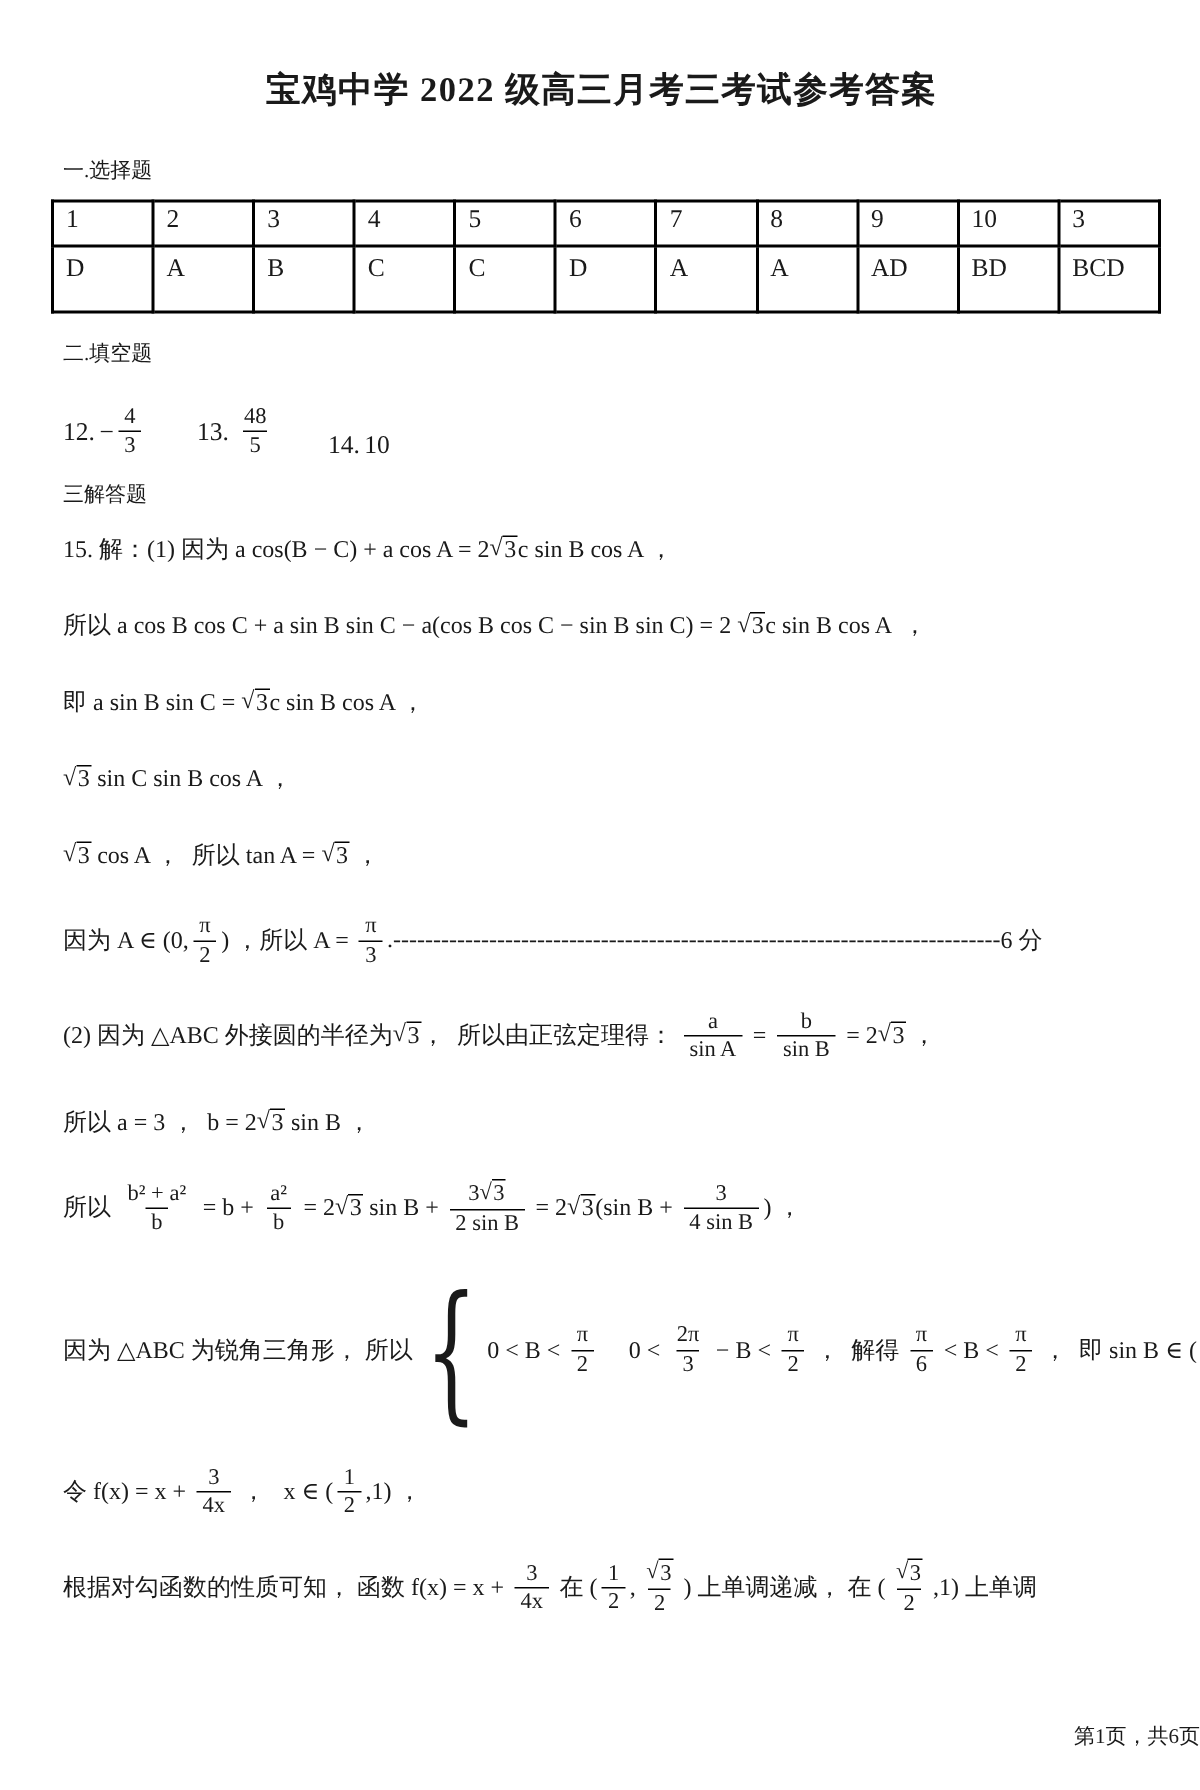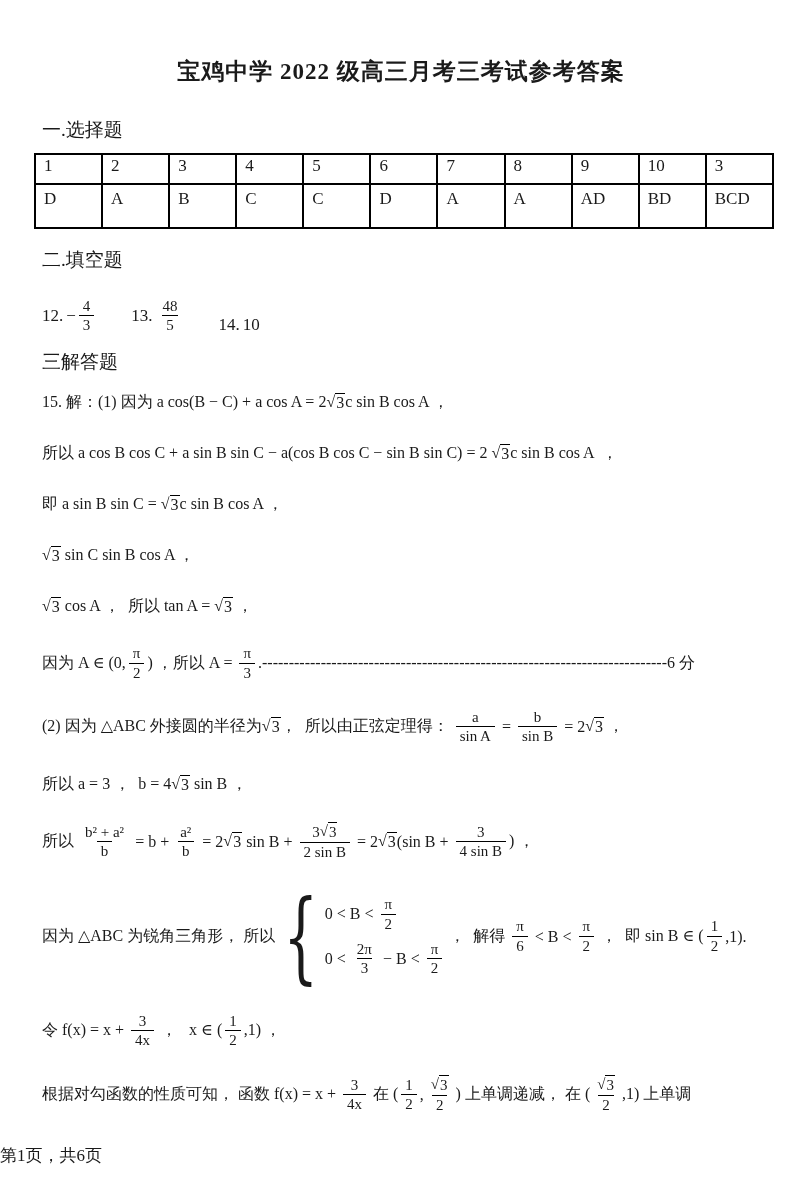--- a/index.html
+++ b/index.html
@@ -7,31 +7,31 @@
     width: 800px; height: 1193px;
     background: #ffffff;
     overflow: hidden;
     font-family: "Liberation Serif", "DejaVu Serif", serif;
     color: #1a1a1a;
   }
   .page {
     position: relative;
     width: 800px; height: 1193px;
     box-sizing: border-box;
-    padding: 56px 40px 0 42px;
+    padding: 44px 40px 0 42px;
   }
   .title {
     text-align: center;
     font-size: 23px;
     font-weight: bold;
     margin: 0 0 30px 0;
     letter-spacing: 1px;
   }
   .heading {
-    font-size: 19px;
+    font-size: 14px;
     margin: 0 0 10px 0;
   }
   
   table.answers {
     border-collapse: collapse;
     width: 740px;
     margin: 0 0 18px -8px;
     table-layout: fixed;
   }
   table.answers td {
@@ -86,27 +86,27 @@
   .cases { display: inline-flex; align-items: center; margin: 0 4px; }
   .cases .brace {
     display: inline-block;
     font-size: 100px;
     font-weight: 300;
     line-height: 100px;
     transform: scaleX(0.55);
     margin: 0 -8px 0 -10px;
     font-family: "DejaVu Serif", serif;
   }
-  .cases .crows { display: inline-flex; flex-direction: column; gap: 6px; }
+  .cases .crows { display: inline-flex; flex-direction: row; gap: 20px; }
   .cases .crow { display: flex; align-items: center; white-space: pre; }
   .footer {
     position: absolute;
     left: 0; right: 0; bottom: 26px;
-    text-align: left;
-    font-size: 17px;
+    text-align: right;
+    font-size: 14px;
   }
 </style>
 </head>
 <body>
 
 <div class="page">
 
   <h1 class="title">宝鸡中学 2022 级高三月考三考试参考答案</h1>
 
   <div class="heading">一.选择题</div>
@@ -175,21 +175,21 @@
   <div class="heading">三解答题</div>
 
   <div class="solutions">
     <div class="line"><span class="mt">15. 解：(1) 因为 a cos(B − C) + a cos A = 2</span><span class="sq"><span class="sign">√</span><span class="rad">3</span></span><span class="mt">c sin B cos A ，</span></div>
     <div class="line"><span class="mt">所以 a cos B cos C + a sin B sin C − a(cos B cos C − sin B sin C) = 2 </span><span class="sq"><span class="sign">√</span><span class="rad">3</span></span><span class="mt">c sin B cos A  ，</span></div>
     <div class="line"><span class="mt">即 a sin B sin C = </span><span class="sq"><span class="sign">√</span><span class="rad">3</span></span><span class="mt">c sin B cos A ，</span></div>
     <div class="line"><span class="sq"><span class="sign">√</span><span class="rad">3</span></span><span class="mt"> sin C sin B cos A ，</span></div>
     <div class="line"><span class="sq"><span class="sign">√</span><span class="rad">3</span></span><span class="mt"> cos A ，  所以 tan A = </span><span class="sq"><span class="sign">√</span><span class="rad">3</span></span><span class="mt"> ，</span></div>
     <div class="line"><span class="mt">因为 A ∈ (0,</span><span class="frac"><span class="num"><span class="mt">π</span></span><span class="den"><span class="mt">2</span></span></span><span class="mt">) ，所以 A = </span><span class="frac"><span class="num"><span class="mt">π</span></span><span class="den"><span class="mt">3</span></span></span><span class="mt">.</span><span class="mt">----------------------------------------------------------------------------</span><span class="mt">6 分</span></div>
     <div class="line"><span class="mt">(2) 因为 △ABC 外接圆的半径为</span><span class="sq"><span class="sign">√</span><span class="rad">3</span></span><span class="mt">，  所以由正弦定理得： </span><span class="frac"><span class="num"><span class="mt">a</span></span><span class="den"><span class="mt">sin A</span></span></span><span class="mt"> = </span><span class="frac"><span class="num"><span class="mt">b</span></span><span class="den"><span class="mt">sin B</span></span></span><span class="mt"> = 2</span><span class="sq"><span class="sign">√</span><span class="rad">3</span></span><span class="mt"> ，</span></div>
-    <div class="line"><span class="mt">所以 a = 3 ，  b = 4</span><span class="sq"><span class="sign">√</span><span class="rad">3</span></span><span class="mt"> sin B ，</span></div>
+    <div class="line"><span class="mt">所以 a = 3 ，  b = 2</span><span class="sq"><span class="sign">√</span><span class="rad">3</span></span><span class="mt"> sin B ，</span></div>
     <div class="line"><span class="mt">所以 </span><span class="frac"><span class="num"><span class="mt">b² + a²</span></span><span class="den"><span class="mt">b</span></span></span><span class="mt"> = b + </span><span class="frac"><span class="num"><span class="mt">a²</span></span><span class="den"><span class="mt">b</span></span></span><span class="mt"> = 2</span><span class="sq"><span class="sign">√</span><span class="rad">3</span></span><span class="mt"> sin B + </span><span class="frac"><span class="num"><span class="mt">3</span><span class="sq"><span class="sign">√</span><span class="rad">3</span></span></span><span class="den"><span class="mt">2 sin B</span></span></span><span class="mt"> = 2</span><span class="sq"><span class="sign">√</span><span class="rad">3</span></span><span class="mt">(sin B + </span><span class="frac"><span class="num"><span class="mt">3</span></span><span class="den"><span class="mt">4 sin B</span></span></span><span class="mt">) ，</span></div>
     <div class="line"><span class="mt">因为 △ABC 为锐角三角形， 所以</span><span class="cases"><span class="brace">{</span><span class="crows"><span class="crow"><span class="mt">0 &lt; B &lt; </span><span class="frac"><span class="num"><span class="mt">π</span></span><span class="den"><span class="mt">2</span></span></span></span><span class="crow"><span class="mt">0 &lt; </span><span class="frac"><span class="num"><span class="mt">2π</span></span><span class="den"><span class="mt">3</span></span></span><span class="mt"> − B &lt; </span><span class="frac"><span class="num"><span class="mt">π</span></span><span class="den"><span class="mt">2</span></span></span></span></span></span><span class="mt">，  解得 </span><span class="frac"><span class="num"><span class="mt">π</span></span><span class="den"><span class="mt">6</span></span></span><span class="mt"> &lt; B &lt; </span><span class="frac"><span class="num"><span class="mt">π</span></span><span class="den"><span class="mt">2</span></span></span><span class="mt"> ，  即 sin B ∈ (</span><span class="frac"><span class="num"><span class="mt">1</span></span><span class="den"><span class="mt">2</span></span></span><span class="mt">,1).</span></div>
     <div class="line"><span class="mt">令 f(x) = x + </span><span class="frac"><span class="num"><span class="mt">3</span></span><span class="den"><span class="mt">4x</span></span></span><span class="mt"> ，   x ∈ (</span><span class="frac"><span class="num"><span class="mt">1</span></span><span class="den"><span class="mt">2</span></span></span><span class="mt">,1) ，</span></div>
     <div class="line"><span class="mt">根据对勾函数的性质可知， 函数 f(x) = x + </span><span class="frac"><span class="num"><span class="mt">3</span></span><span class="den"><span class="mt">4x</span></span></span><span class="mt"> 在 (</span><span class="frac"><span class="num"><span class="mt">1</span></span><span class="den"><span class="mt">2</span></span></span><span class="mt">,</span><span class="frac"><span class="num"><span class="sq"><span class="sign">√</span><span class="rad">3</span></span></span><span class="den"><span class="mt">2</span></span></span><span class="mt">) 上单调递减， 在 (</span><span class="frac"><span class="num"><span class="sq"><span class="sign">√</span><span class="rad">3</span></span></span><span class="den"><span class="mt">2</span></span></span><span class="mt">,1) 上单调</span></div>
   </div>
 
   <div class="footer">第1页，共6页</div>
 
 </div>
 

